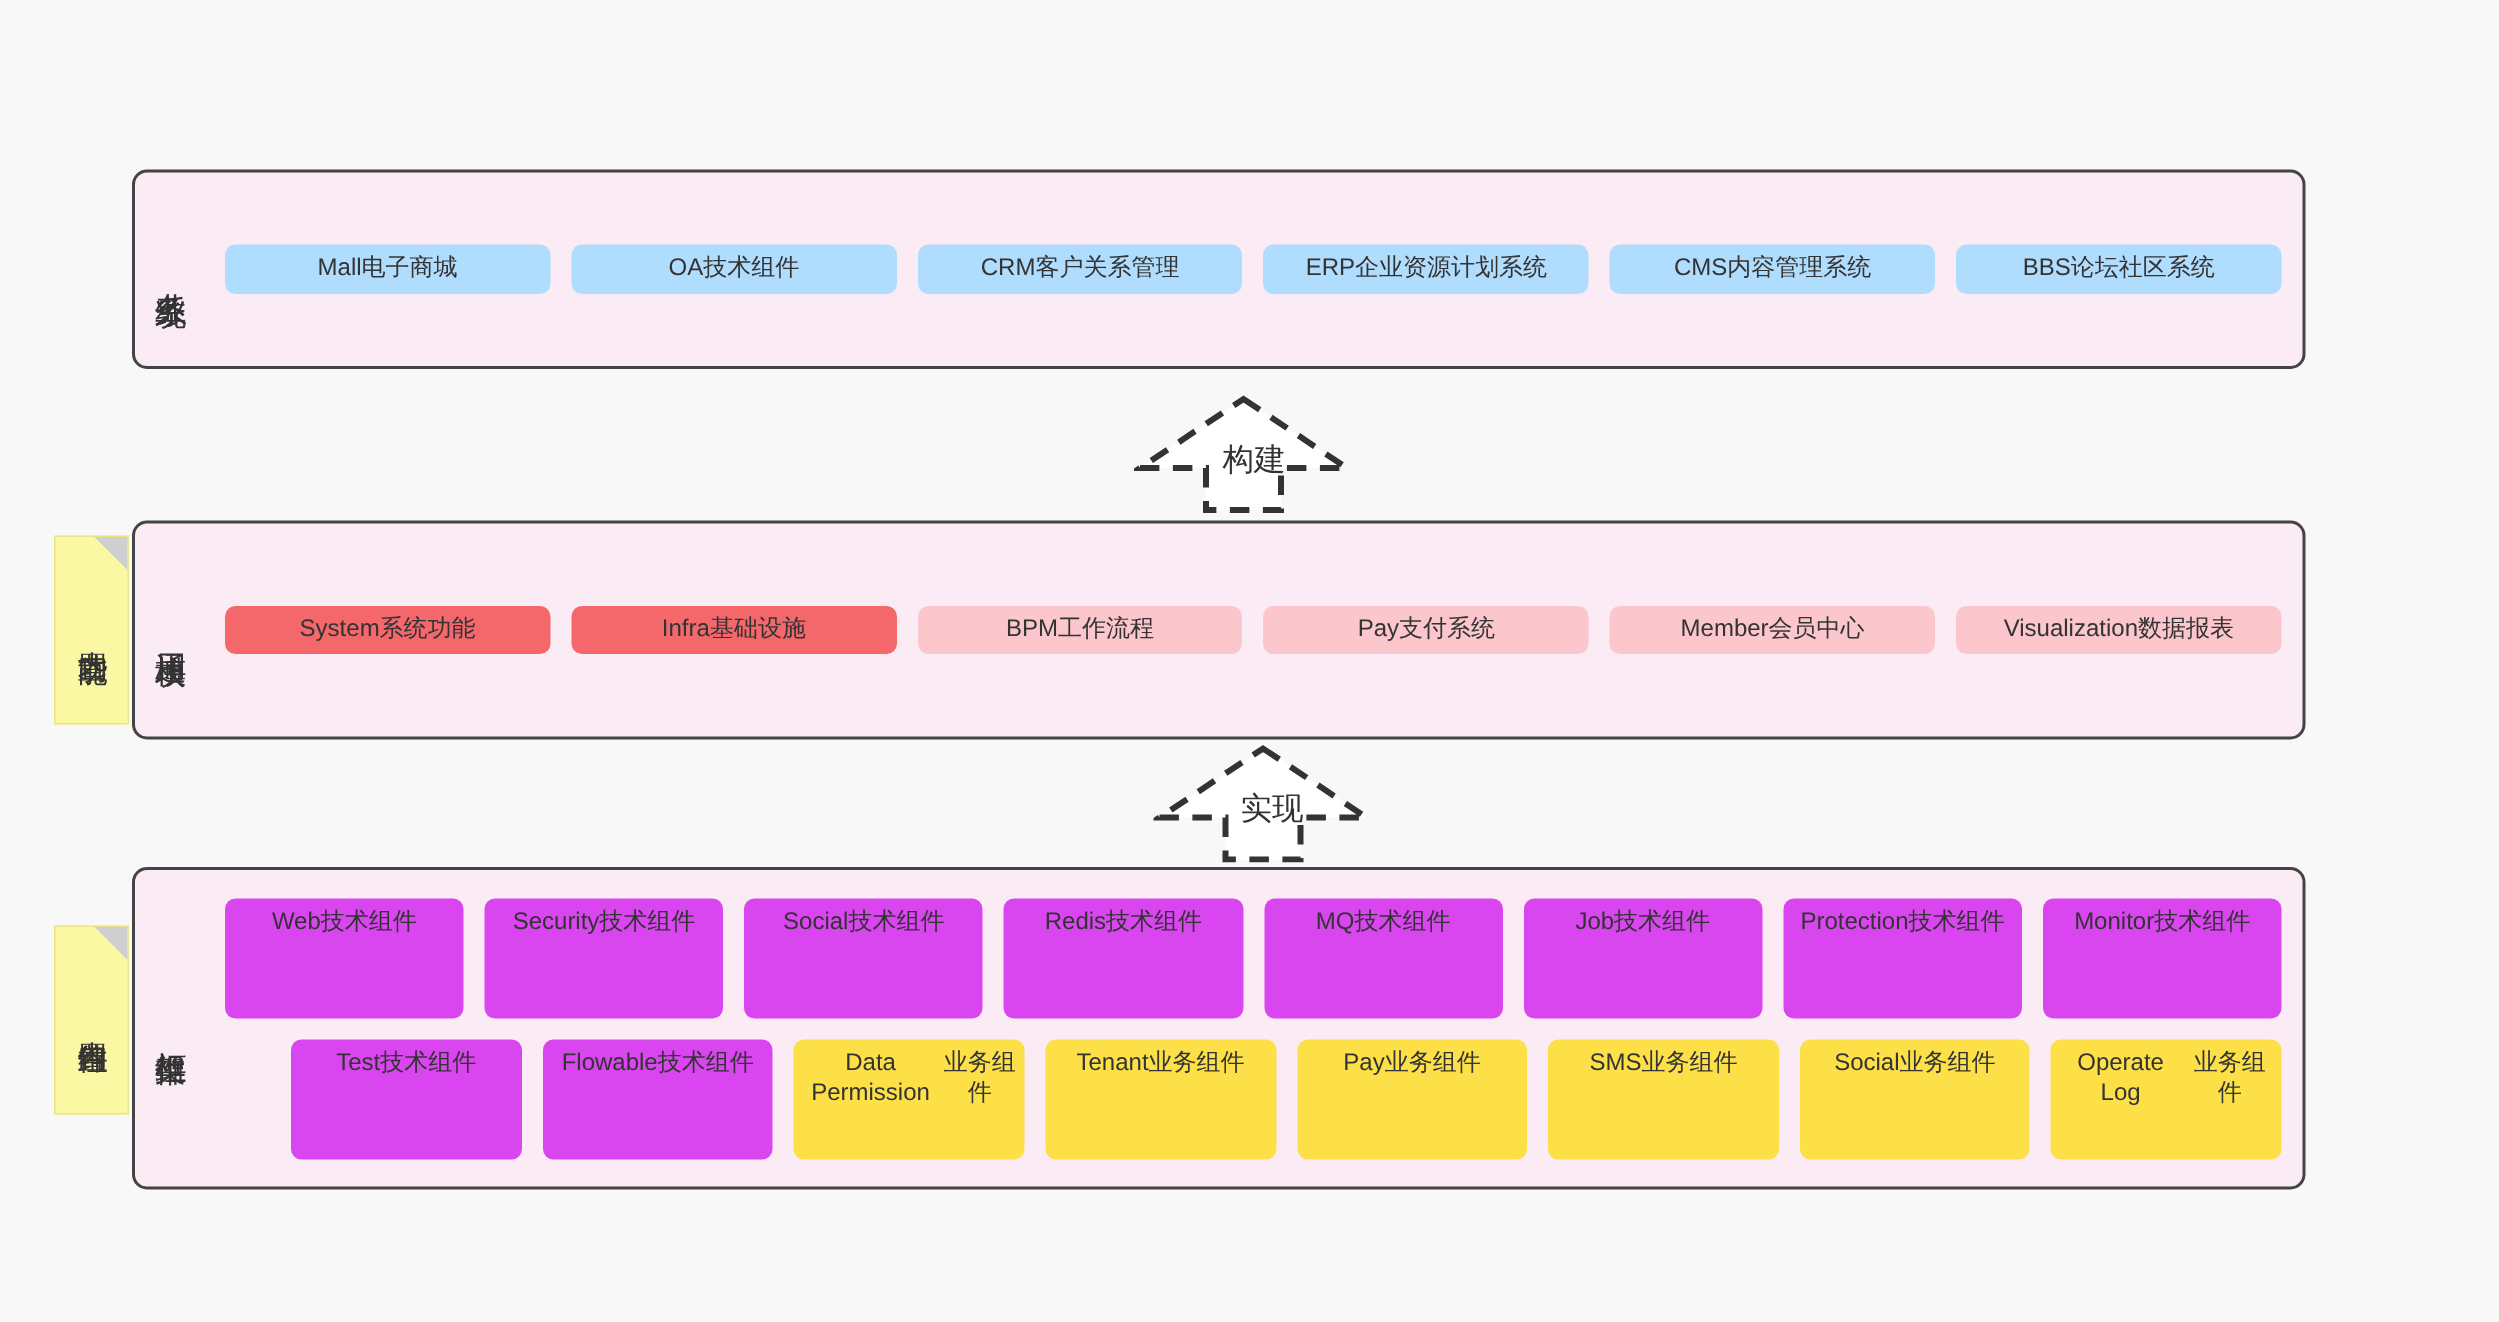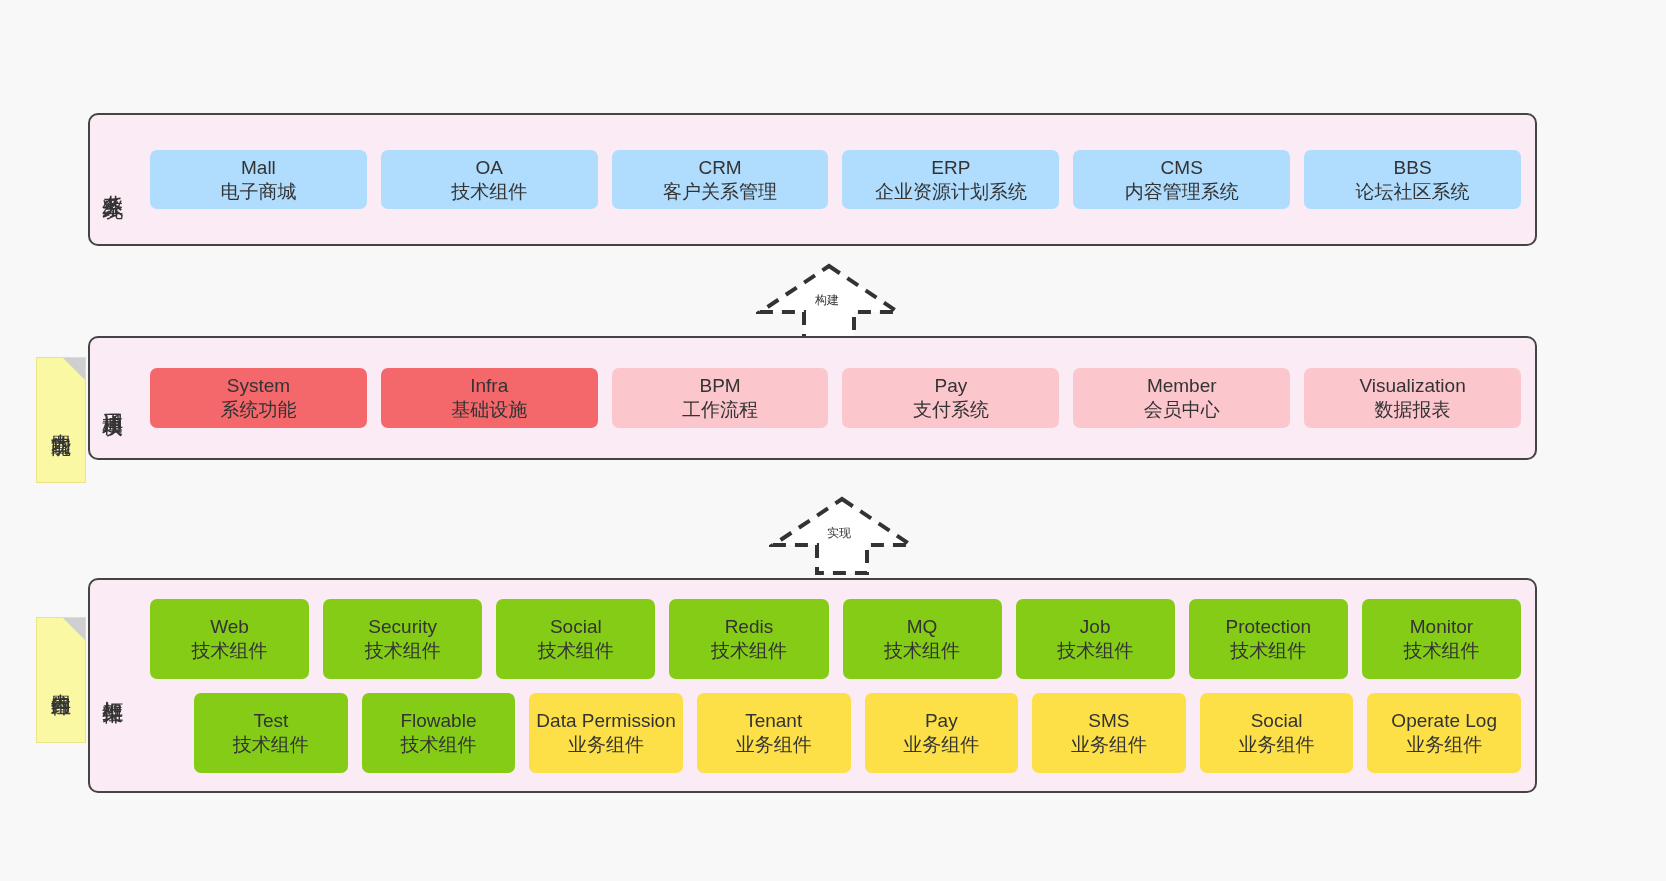--- a/index.html
+++ b/index.html
@@ -63,37 +63,37 @@
     gap: 14px;
     align-items: stretch;
   }
 
   
   .card {
     flex: 1 1 0;
     box-sizing: border-box;
     border-radius: 7px;
     display: flex;
-    flex-direction: column;
-    align-items: center;
+    flex-direction: row;
+    align-items: flex-start;
     justify-content: center;
     text-align: center;
-    font-size: 19px;
+    font-size: 16px;
     line-height: 1.26;
     color: #333333;
     padding: 6px 4px;
     user-select: none;
   }
   .card .t1 { display: block; }
   .card .t2 { display: block; }
 
   .c-blue       { background: #b0dcfd; }
   .c-red        { background: #f4676b; }
   .c-pink       { background: #fcc6cd; }
-  .c-green      { background: #84cc16; }
+  .c-green      { background: #d946ef; }
   .c-greenlight { background: #fde047; }
 
   
   .note {
     position: absolute;
     box-sizing: border-box;
     background: #fbf8a3;
     border: 1px solid #e9e48a;
     display: flex;
     align-items: center;
@@ -118,21 +118,21 @@
   }
 
   
   .uml-arrow {
     position: absolute;
     pointer-events: none;
   }
   .uml-arrow svg { display: block; }
   .uml-label {
     position: absolute;
-    font-size: 12px;
+    font-size: 21px;
     color: #333333;
     background: transparent;
     white-space: nowrap;
     user-select: none;
   }
 </style>
 </head>
 <body>
 
 <div id="canvas">
@@ -175,21 +175,21 @@
       <path d="M 73 4 L 142 50 L 98 50 L 98 78 L 48 78 L 48 50 L 4 50 Z" fill="#ffffff" stroke="#333333" stroke-width="4" stroke-dasharray="13 9" stroke-linejoin="miter"></path>
     </svg>
   </div>
   <div class="uml-label" style="left:815px; top:292px;">构建</div>
 
   <div class="note" style="left:36px; top:357px; width:50px; height:126px;">
     <span class="fold"></span>
     <span>内置功能</span>
   </div>
 
-  <div class="layer" id="layer-1" style="left:88px; top:336px; width:1449px; height:124px;">
+  <div class="layer" id="layer-1" style="left:88px; top:347px; width:1449px; height:146px;">
     <div class="layer-label">通用模块</div>
     <div class="layer-body">
       <div class="row">
         <div class="card c-red">
           <span class="t1">System</span>
           <span class="t2">系统功能</span>
         </div>
         <div class="card c-red">
           <span class="t1">Infra</span>
           <span class="t2">基础设施</span>

